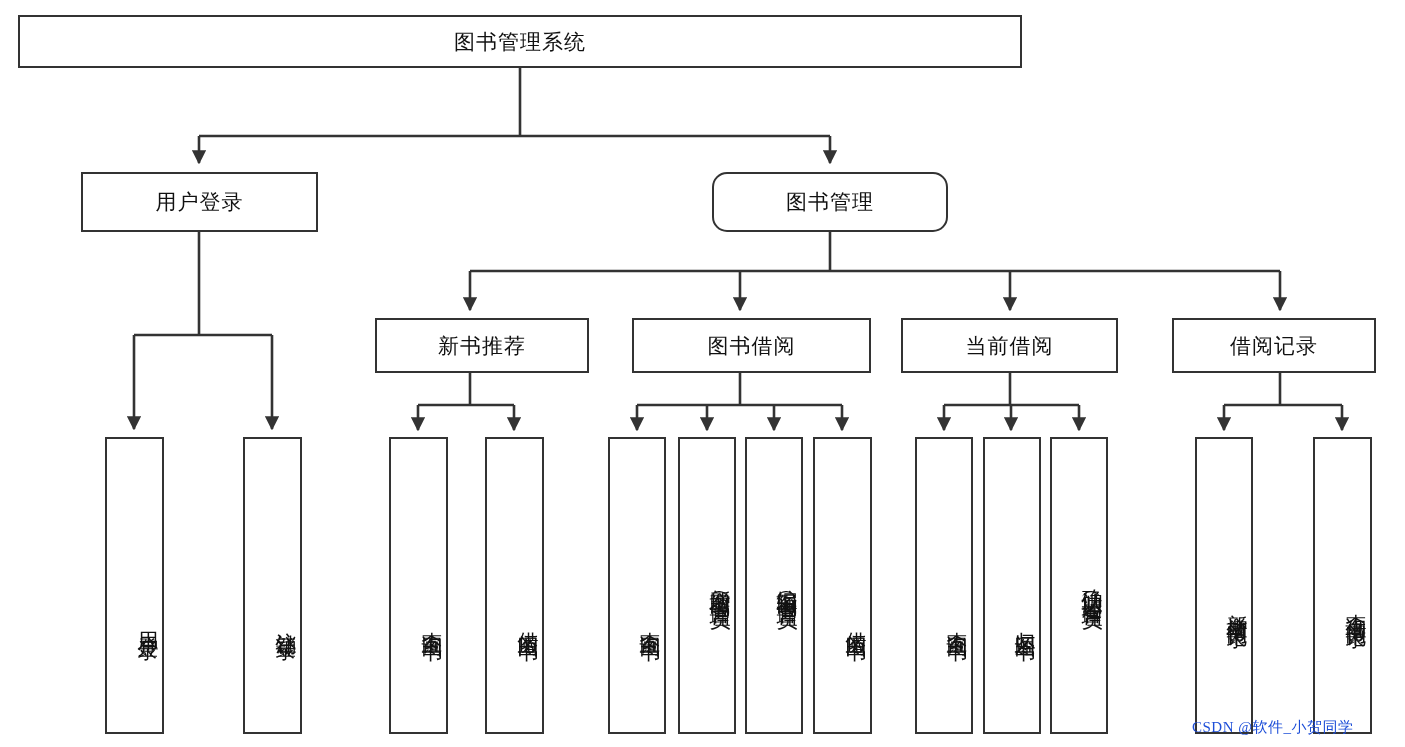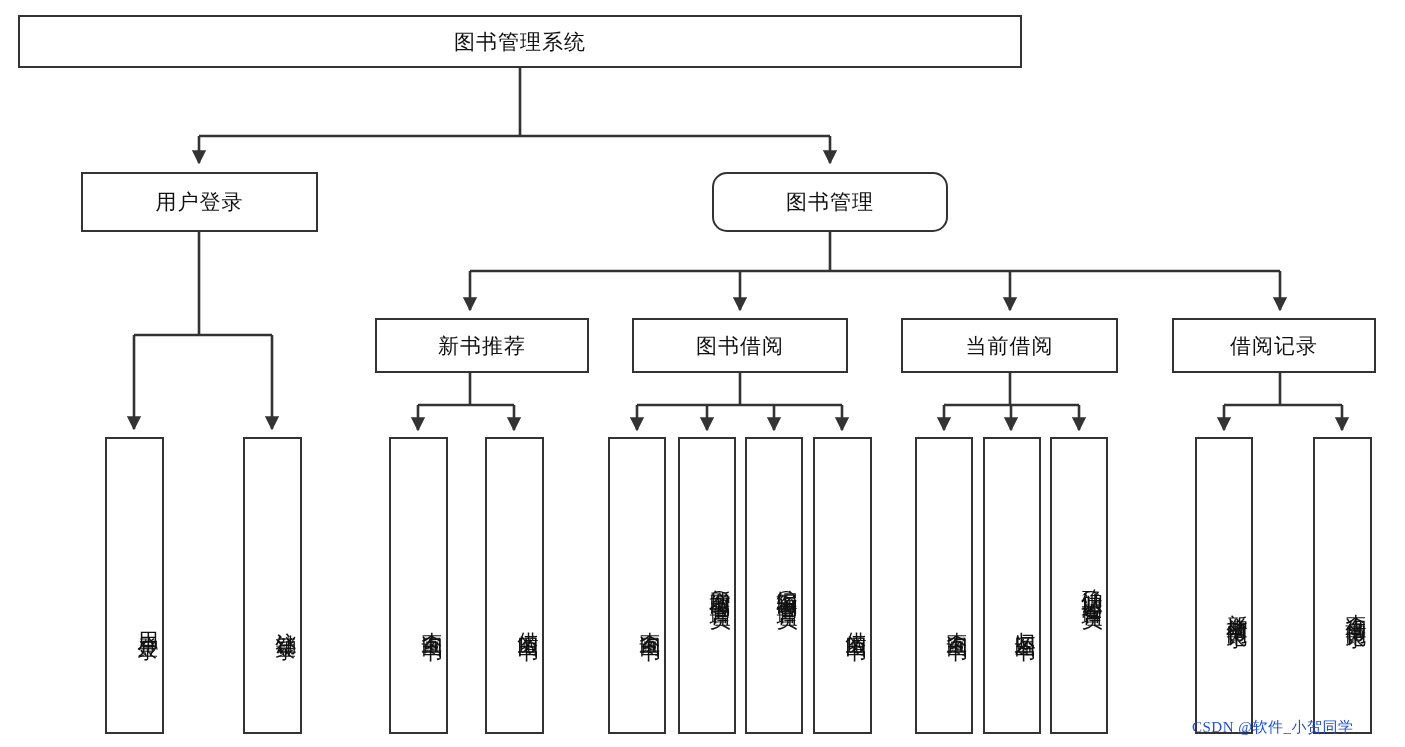--- a/index.html
+++ b/index.html
@@ -129,21 +129,21 @@
   <div class="node horiz" style="left:81px; top:172px; width:237px; height:60px;">
     <span>用户登录</span>
   </div>
   <div class="node horiz" style="left:712px; top:172px; width:236px; height:60px;border-radius:15px;">
     <span>图书管理</span>
   </div>
 
   <div class="node horiz" style="left:363px; top:318px; width:214px; height:55px;margin-left:12px;">
     <span>新书推荐</span>
   </div>
-  <div class="node horiz" style="left:632px; top:318px; width:216px; height:55px;">
+  <div class="node horiz" style="left:632px; top:318px; width:239px; height:55px;">
     <span>图书借阅</span>
   </div>
   <div class="node horiz" style="left:901px; top:318px; width:217px; height:55px;">
     <span>当前借阅</span>
   </div>
   <div class="node horiz" style="left:1172px; top:318px; width:204px; height:55px;">
     <span>借阅记录</span>
   </div>
 
   <div class="node vert" style="left:105px; top:437px; width:59px; height:297px; padding-top:76px;">

